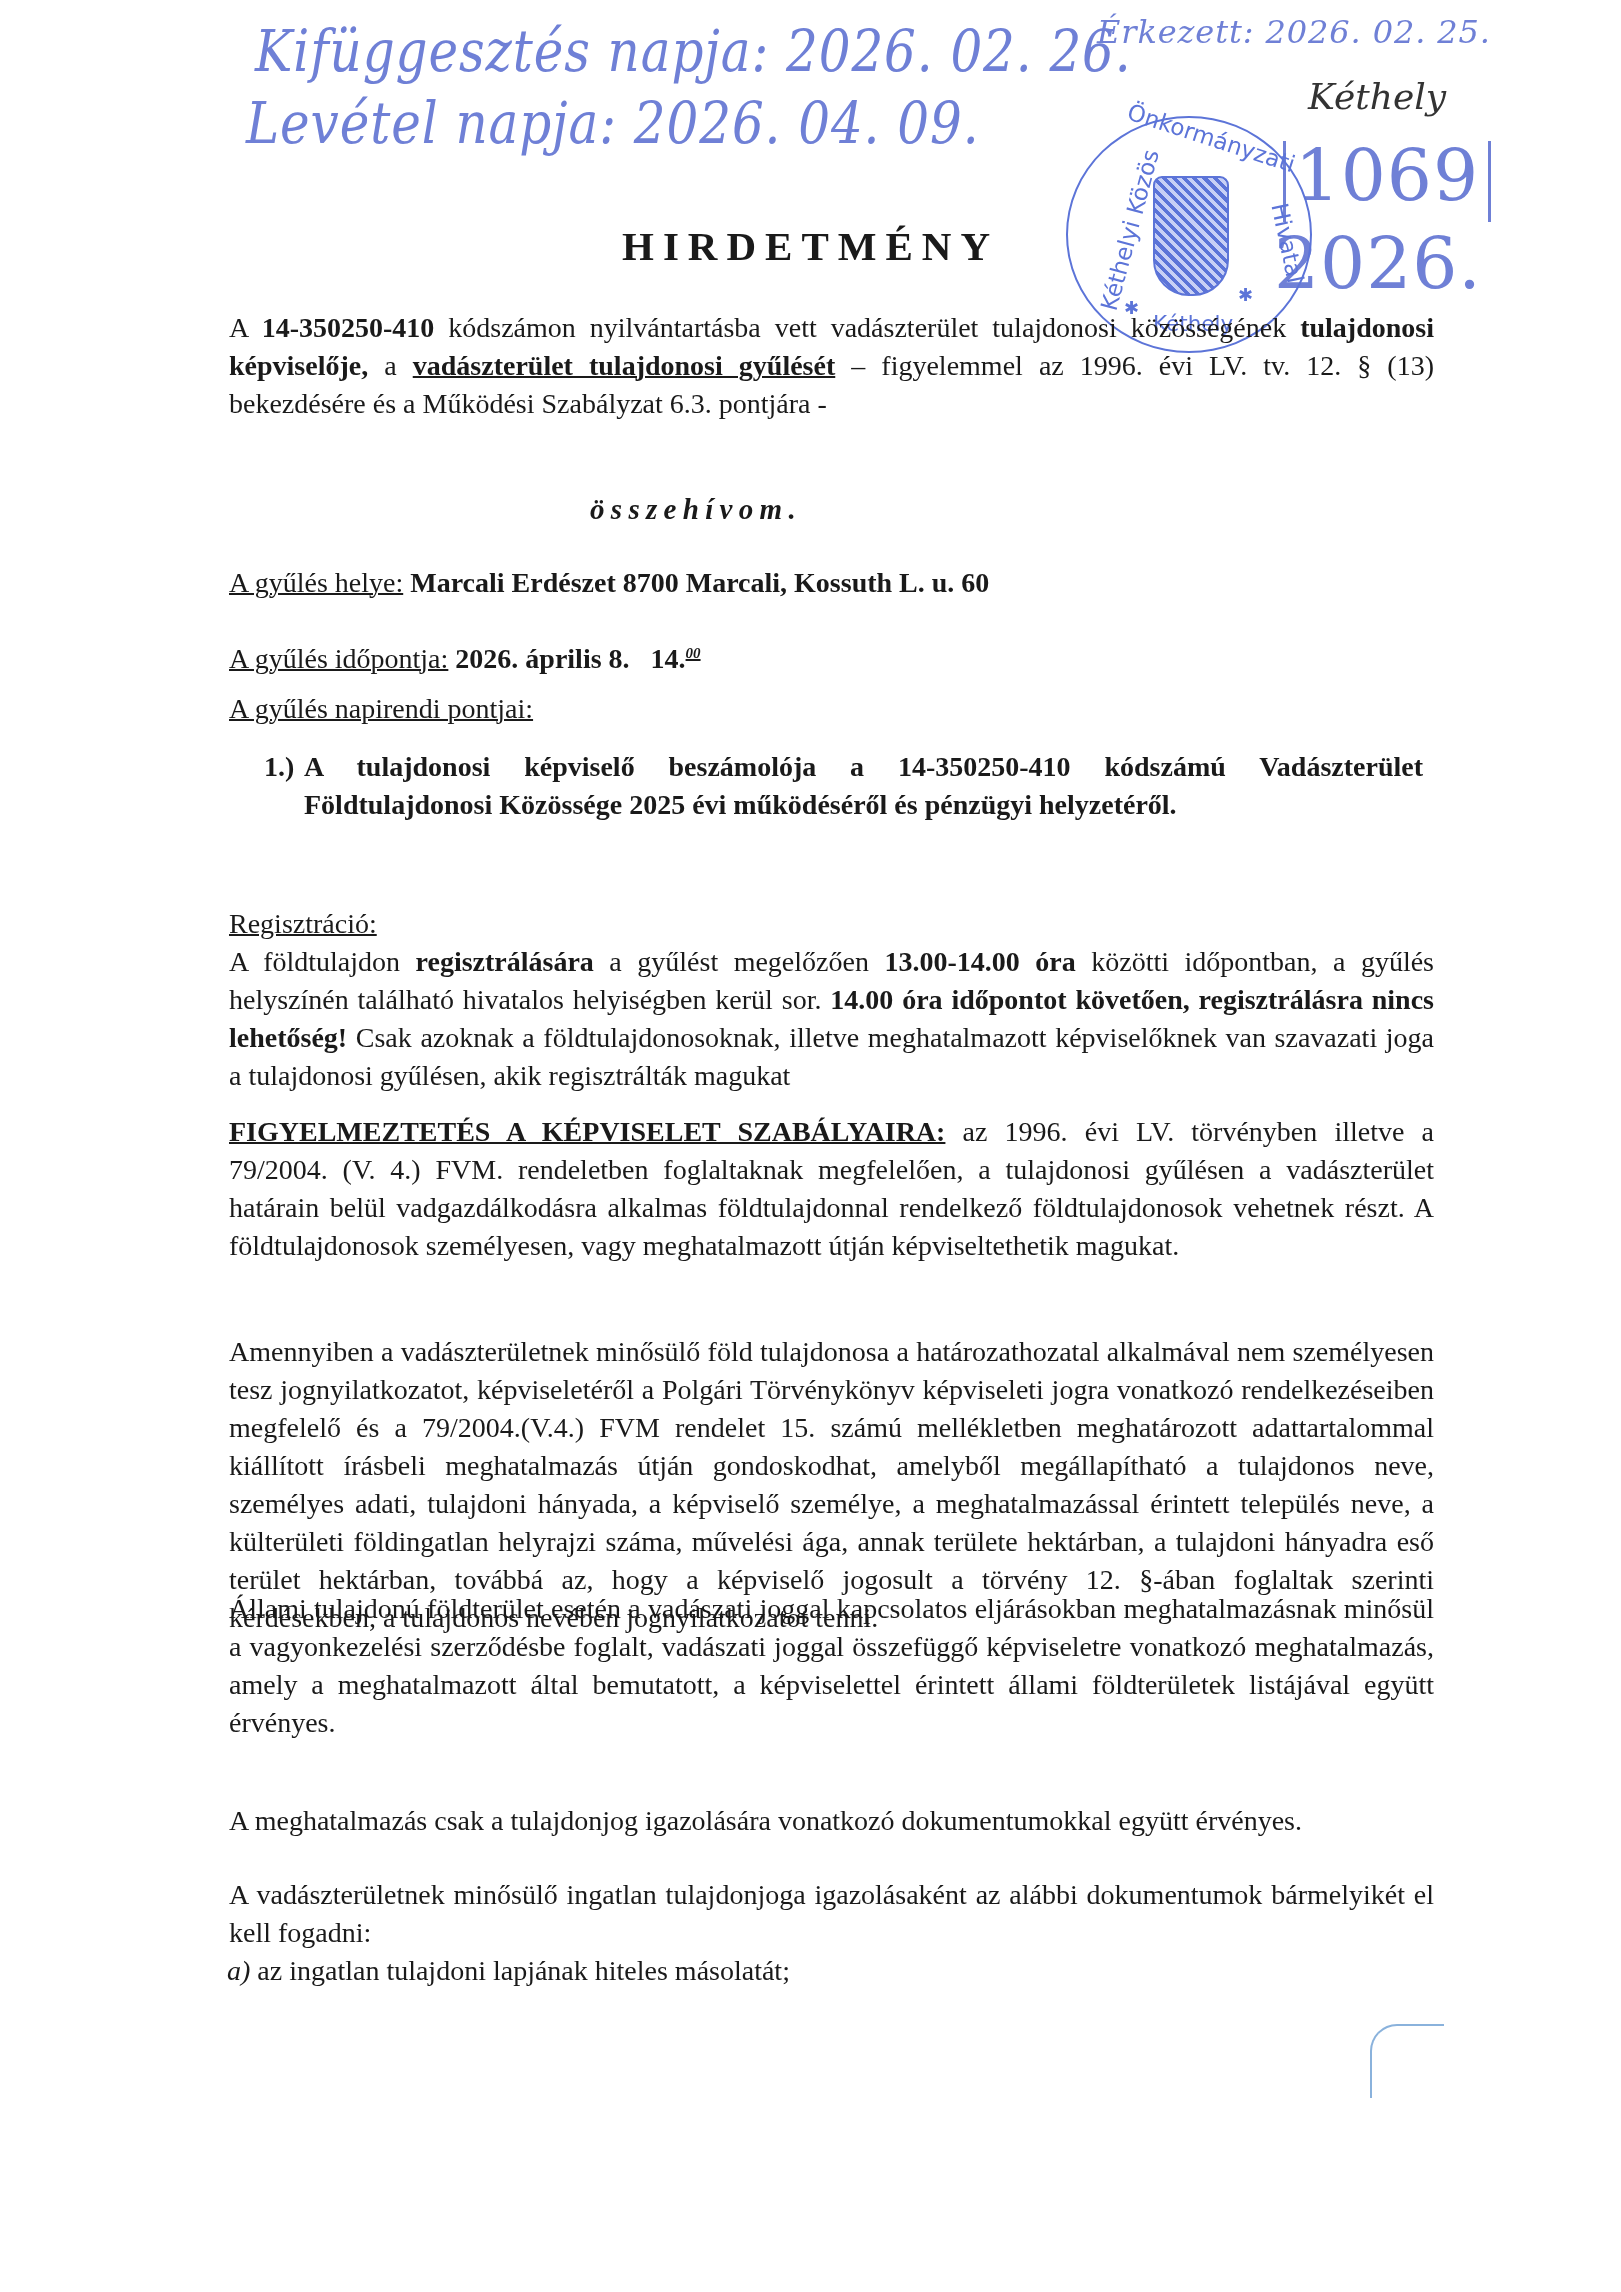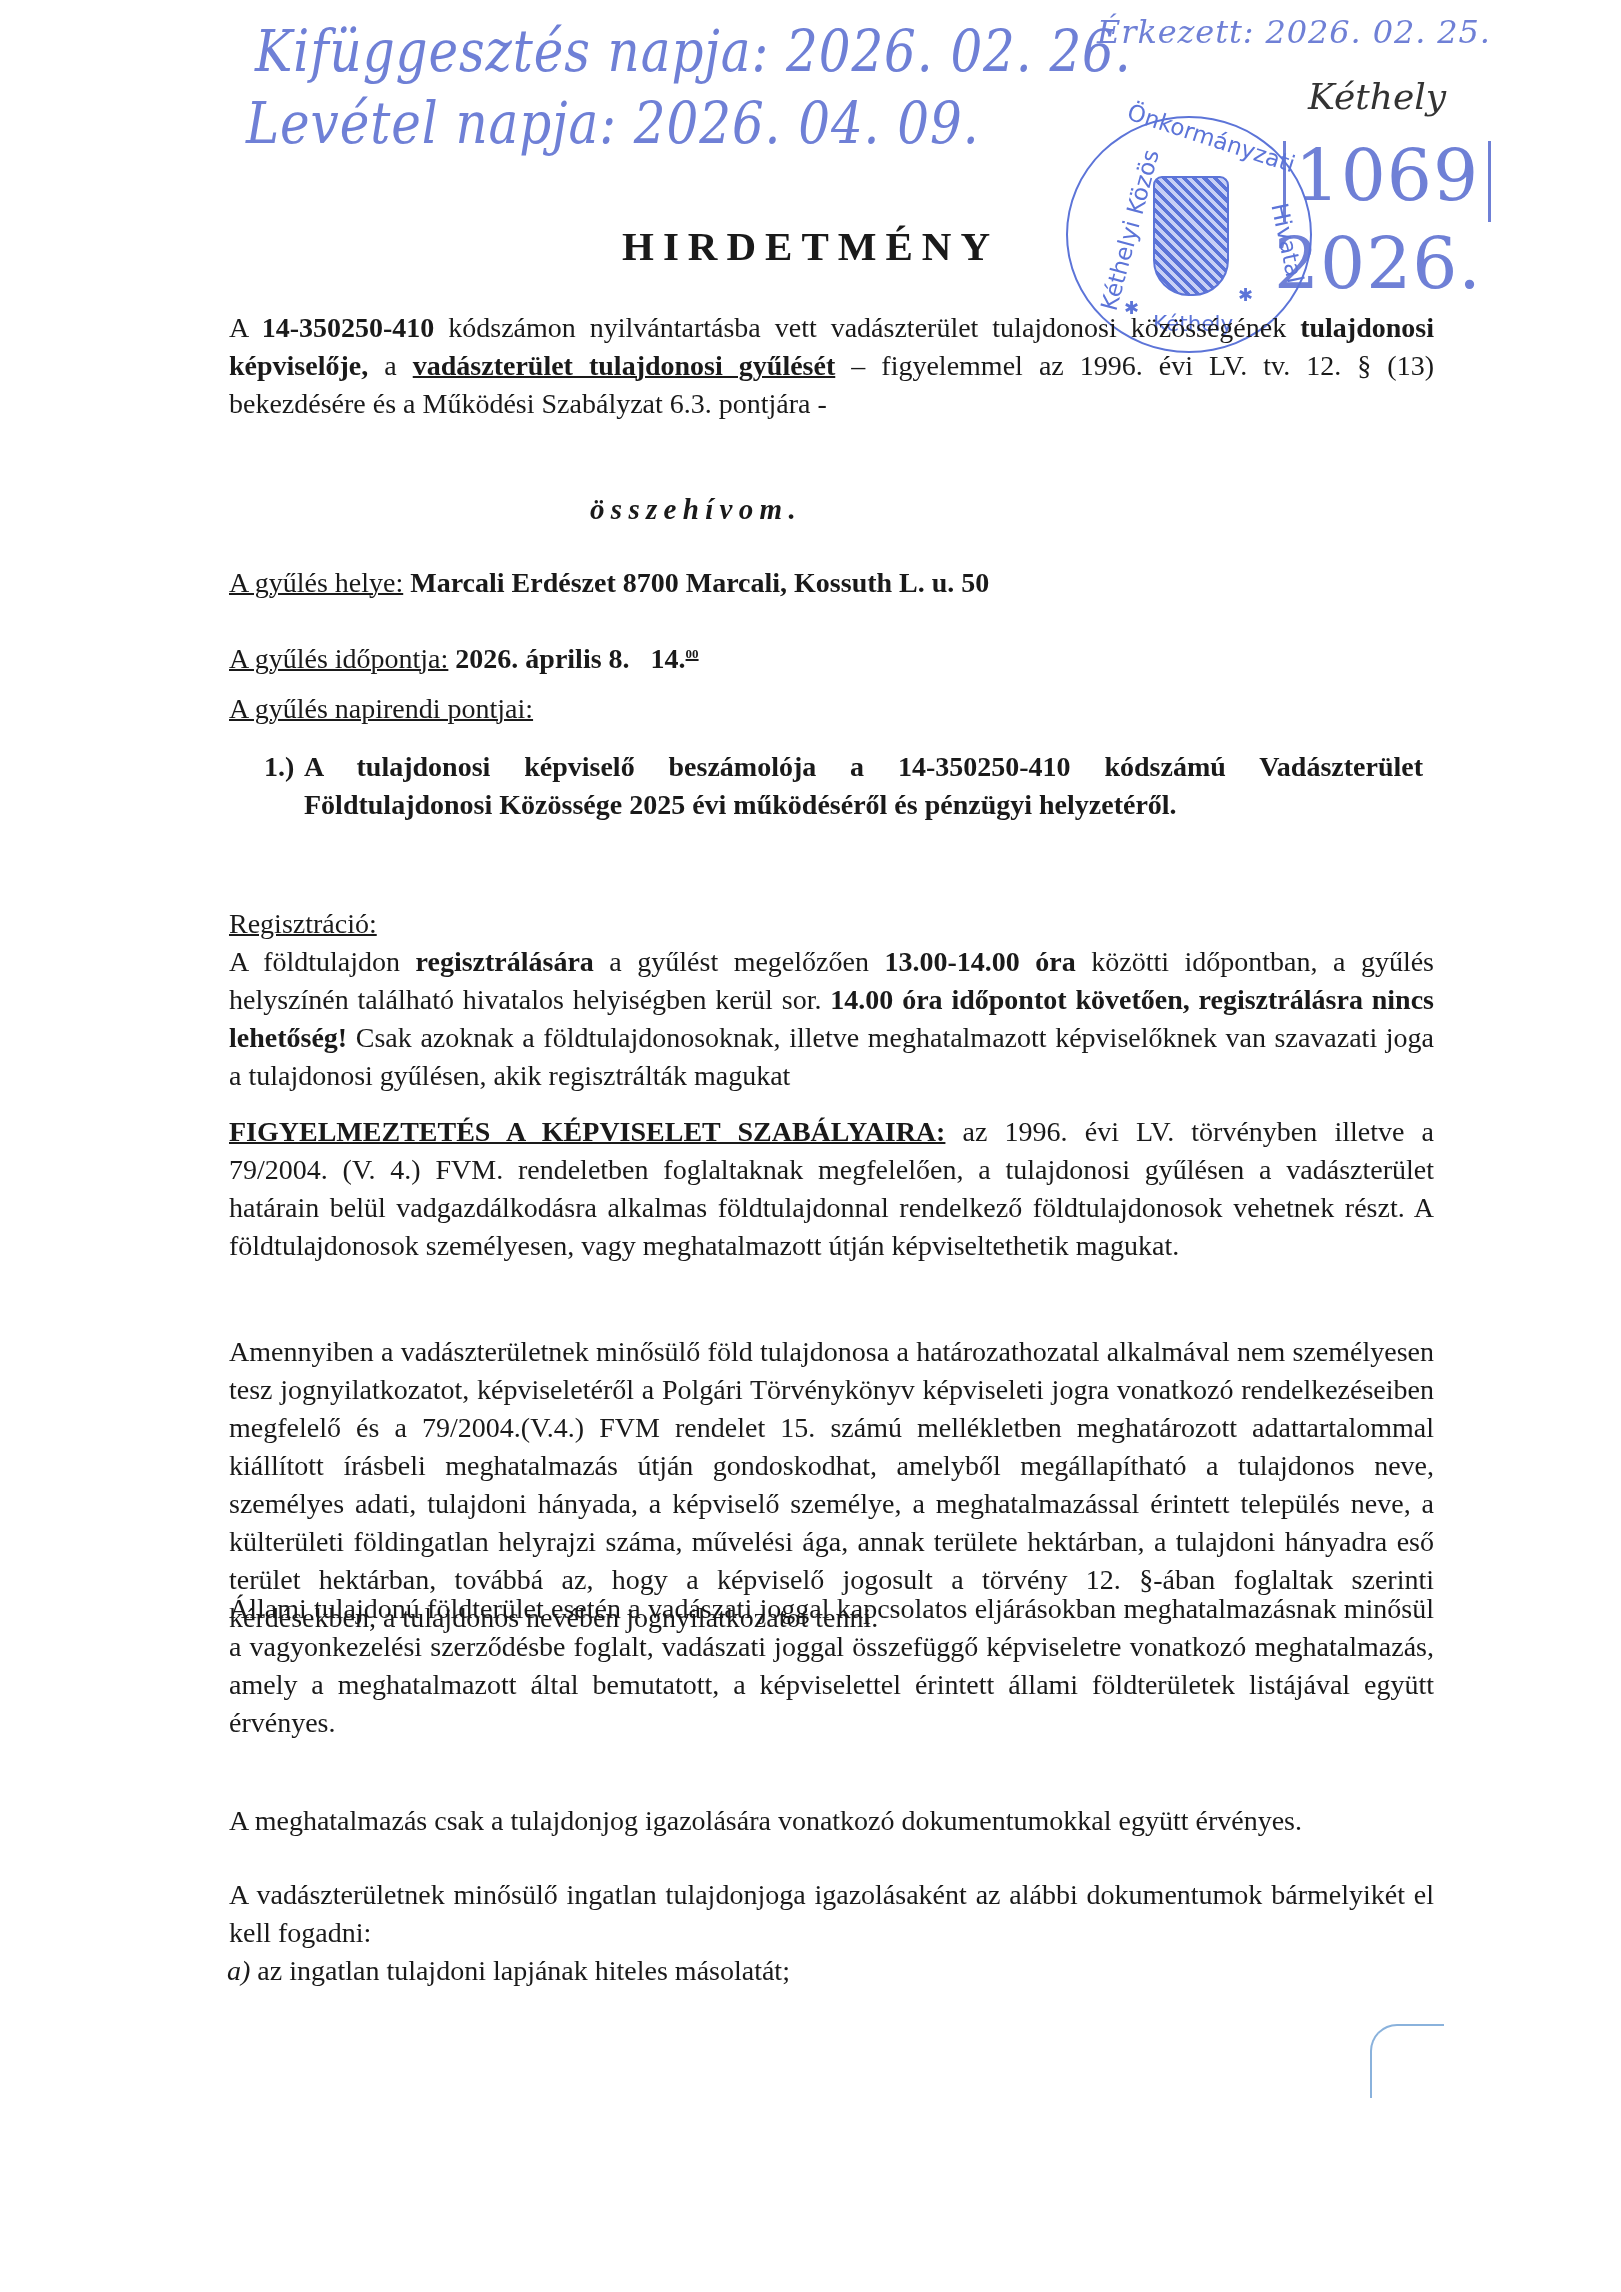--- a/index.html
+++ b/index.html
@@ -83,25 +83,25 @@
 
 <div class="heading">HIRDETMÉNY</div>
 
 <div class="para" style="top:309px;">
   <span>A </span><b>14-350250-410</b><span> kódszámon nyilvántartásba vett vadászterület tulajdonosi közösségének </span><b>tulajdonosi képviselője,</b><span> a </span><b class="u">vadászterület tulajdonosi gyűlését</b><span> – figyelemmel az 1996. évi LV. tv. 12. § (13) bekezdésére és a Működési Szabályzat 6.3. pontjára -</span>
 </div>
 
 <div class="center-italic">összehívom.</div>
 
 <div class="para" style="top:564px;">
-  <span class="u">A gyűlés helye:</span> <b>Marcali Erdészet 8700 Marcali, Kossuth L. u. 50</b>
+  <span class="u">A gyűlés helye:</span> <b>Marcali Erdészet 8700 Marcali, Kossuth L. u. 60</b>
 </div>
 
 <div class="para" style="top:631px;">
-  <span class="u">A gyűlés időpontja:</span> <b style="white-space:pre;">2026. április 8.   14.</b><sup><b class="u" style="font-size:13px;">00</b></sup>
+  <span class="u">A gyűlés időpontja:</span> <b style="white-space:pre;">2026. április 8.   14.</b><sup><b class="u" style="font-size:15px;font-style:italic;">00</b></sup>
 </div>
 
 <div class="para" style="top:690px;">
   <span class="u">A gyűlés napirendi pontjai:</span>
 </div>
 
 <div class="item">
   <span class="num">1.)</span>
   <span>A tulajdonosi képviselő beszámolója a 14-350250-410 kódszámú Vadászterület Földtulajdonosi Közössége 2025 évi működéséről és pénzügyi helyzetéről.</span>
 </div>

